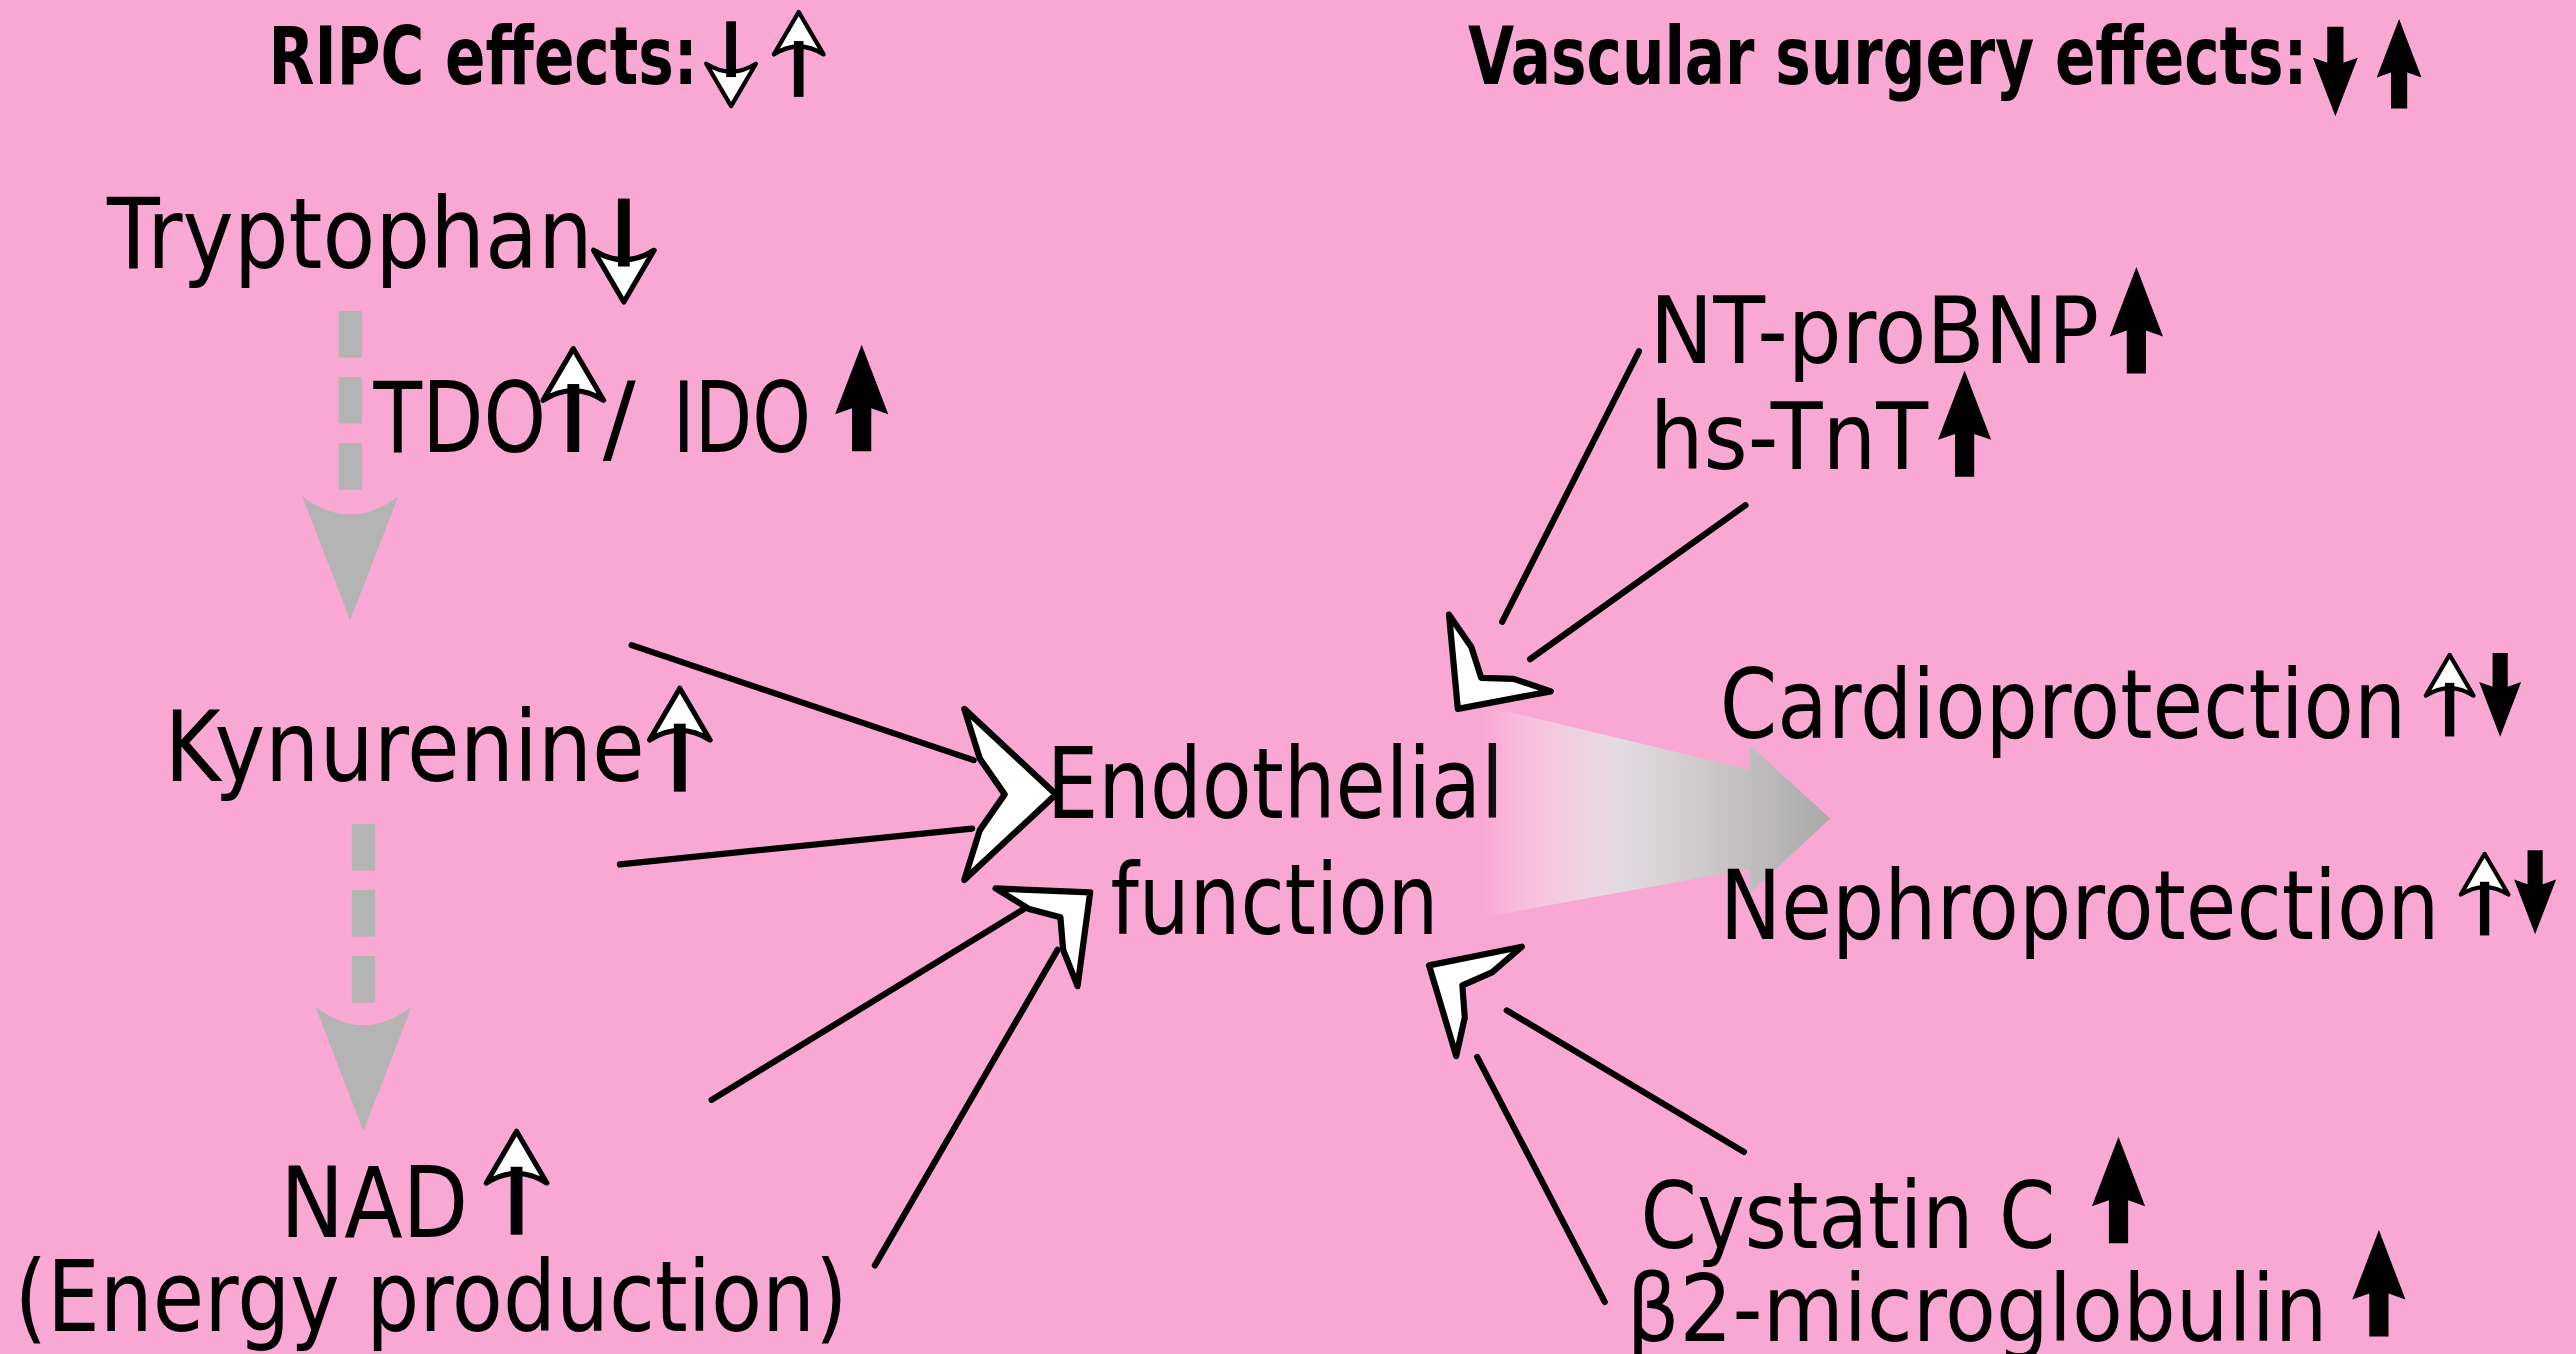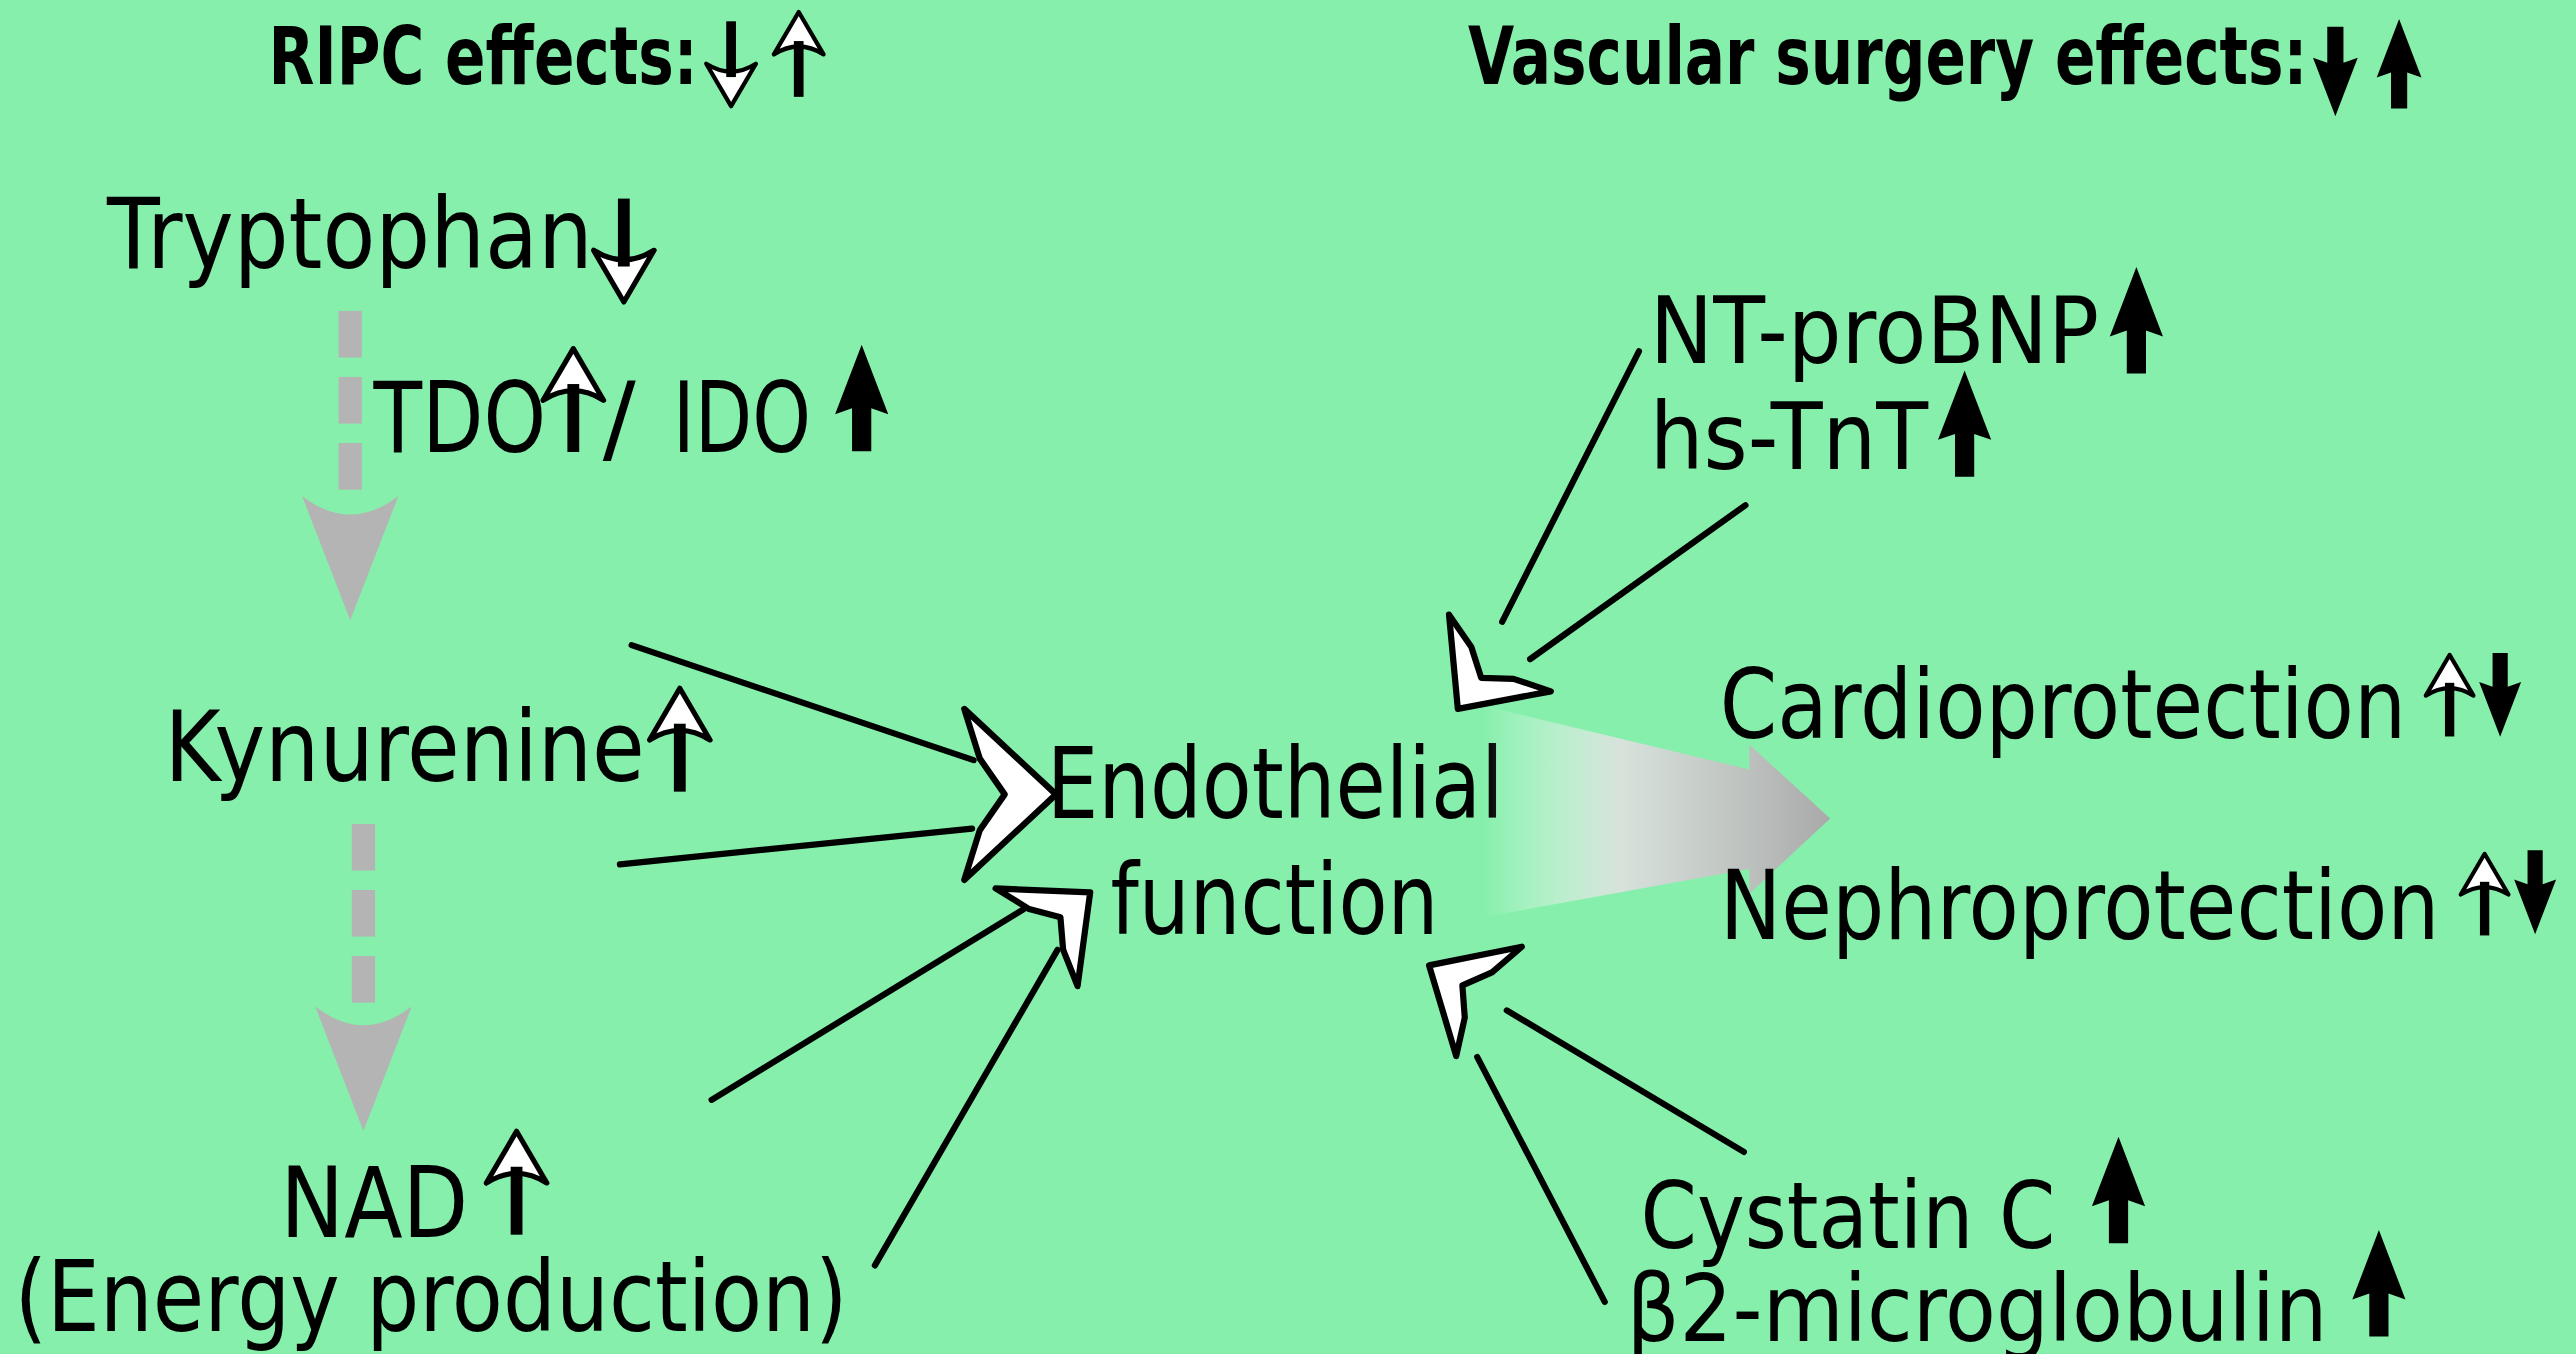--- a/index.html
+++ b/index.html
@@ -1,20 +1,20 @@
 <!DOCTYPE html>
 <html style="font-size:12.4px"><head>
 <meta charset="utf-8">
 <style>
   html, body { margin: 0; padding: 0; background: #ffffff; }
   .stage {
     position: relative;
     width: 2576px;
     height: 1354px;
-    background: #86efac;
+    background: #f9a8d4;
     overflow: hidden;
     text-decoration: underline;
   }
   svg { display: block; }
   text {
     font-family: "DejaVu Sans", "Liberation Sans", sans-serif;
     fill: #000000;
   }
   .lbl     { font-size: 126px; }
   .lbl-sm  { font-size: 120px; }

